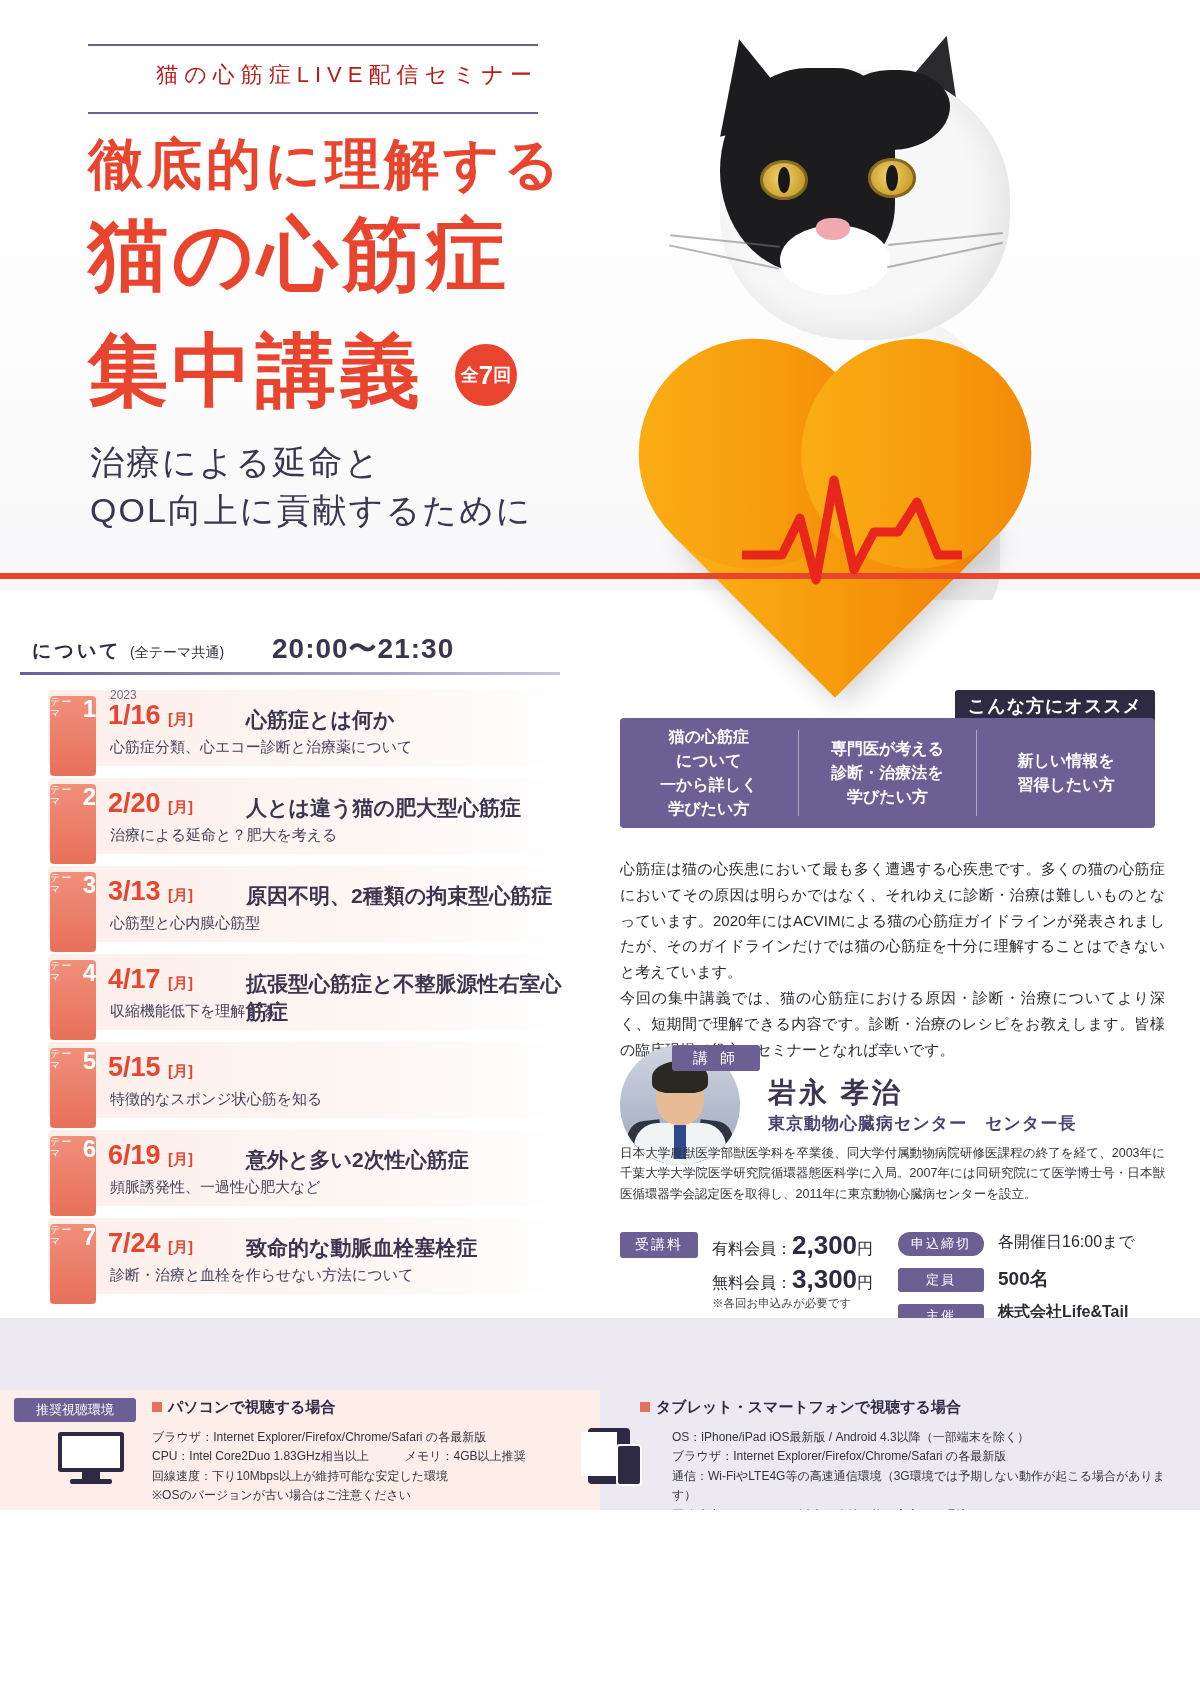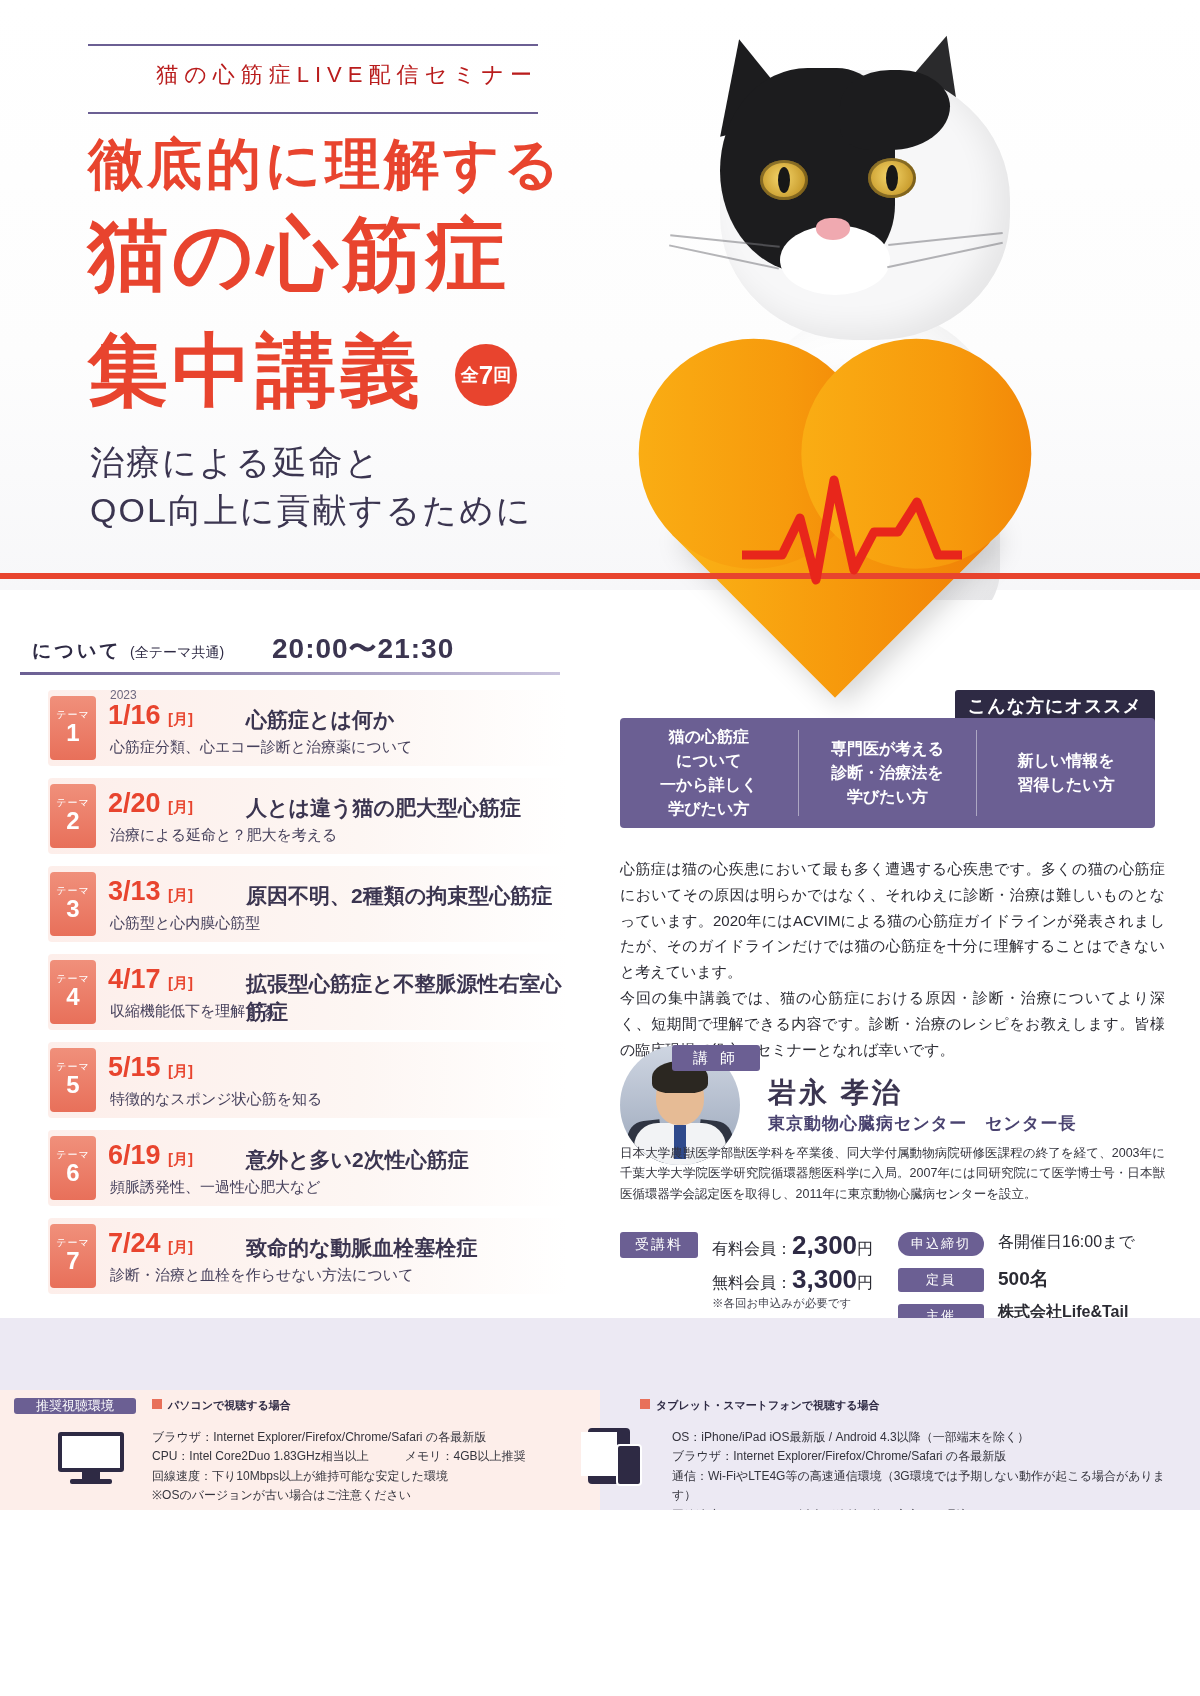--- a/index.html
+++ b/index.html
@@ -121,24 +121,24 @@
   .time-underline { position:absolute; left:20px; top:672px; width:540px; height:3px;
     background:linear-gradient(90deg,#6b5f93,#c9c3dd); }
 
   .theme-row { position:absolute; left:28px; width:540px; height:86px; }
   .theme-bg {
     position:absolute; left:20px; top:0; width:520px; height:76px;
     background: linear-gradient(90deg,#fdeeea 0%, #fdf6f3 60%, #ffffff 100%);
     border-radius:4px;
   }
   .theme-num {
-    position:absolute; left:22px; top:6px; width:46px; height:64px;
+    position:absolute; left:22px; top:6px; width:46px; height:80px;
     background: linear-gradient(180deg,#f0907b,#e8705a);
-    color:#fff; border-radius:4px; display:flex; flex-direction:column;
-    align-items:center; justify-content:center; line-height:1.1;
+    color:#fff; border-radius:4px; display:flex; flex-direction:row;
+    align-items:flex-start; justify-content:center; line-height:1.1;
   }
   .theme-num .t { font-size:10px; letter-spacing:1px; }
   .theme-num .n { font-size:24px; font-weight:bold; }
   .theme-year { position:absolute; left:82px; top:-2px; font-size:12px; color:#6d6880; }
   .theme-date { position:absolute; left:80px; top:10px; font-size:27px; font-weight:bold; color:#e8442e; }
   .theme-dow { font-size:15px; color:#e8442e; }
   .theme-title { position:absolute; left:218px; top:16px; font-size:21px; font-weight:bold; color:#3b3550; }
   .theme-desc { position:absolute; left:82px; top:48px; font-size:15px; color:#46415c; }
 
   
@@ -195,23 +195,23 @@
     font-size:13px; display:flex; align-items:center; justify-content:center; letter-spacing:2px; border-radius:3px;}
   .info-val { position:absolute; font-size:16px; color:#2b2b33; }
 
   
   .notice-bar { position:absolute; left:0; top:1318px; width:1200px; height:72px; background:#ece9f3; }
   .notice-inner { position:absolute; left:0; top:1318px; width:1200px; height:72px; }
 
   
   .env-bar { position:absolute; left:0; top:1390px; width:1200px; height:120px;
     background:linear-gradient(90deg,#fdeeea 0%, #fdeeea 50%, #ece9f3 50%, #ece9f3 100%); }
-  .env-tag { position:absolute; left:14px; top:1398px; width:122px; height:16px; background:#6b5f93; color:#fff;
+  .env-tag { position:absolute; left:14px; top:1398px; width:122px; height:24px; background:#6b5f93; color:#fff;
     font-size:13px; display:flex; align-items:center; justify-content:center; border-radius:3px; }
-  .env-h { position:absolute; font-size:11px; font-weight:bold; color:#2e2a44; }
+  .env-h { position:absolute; font-size:15px; font-weight:bold; color:#2e2a44; }
   .env-sq { display:inline-block; width:10px; height:10px; background:#e8705a; margin-right:6px; }
   .env-b { position:absolute; font-size:12px; color:#33333c; line-height:1.62; }
   .monitor { position:absolute; left:58px; top:1432px; width:66px; height:52px; }
   .mon-screen { position:absolute; left:0; top:0; width:66px; height:40px; background:#2e2a44; border-radius:3px; }
   .mon-inner { position:absolute; left:4px; top:4px; width:58px; height:32px; background:#fff; }
   .mon-stand { position:absolute; left:24px; top:40px; width:18px; height:8px; background:#2e2a44; }
   .mon-base { position:absolute; left:12px; top:47px; width:42px; height:5px; background:#2e2a44; border-radius:2px;}
   .tab-dev { position:absolute; left:578px; top:1428px; width:70px; height:58px; }
   .tabx { position:absolute; left:10px; top:0; width:42px; height:56px; background:#2e2a44; border-radius:4px; }
   .tabx-in { position:absolute; left:3px; top:4px; width:36px; height:44px; background:#fff; }

